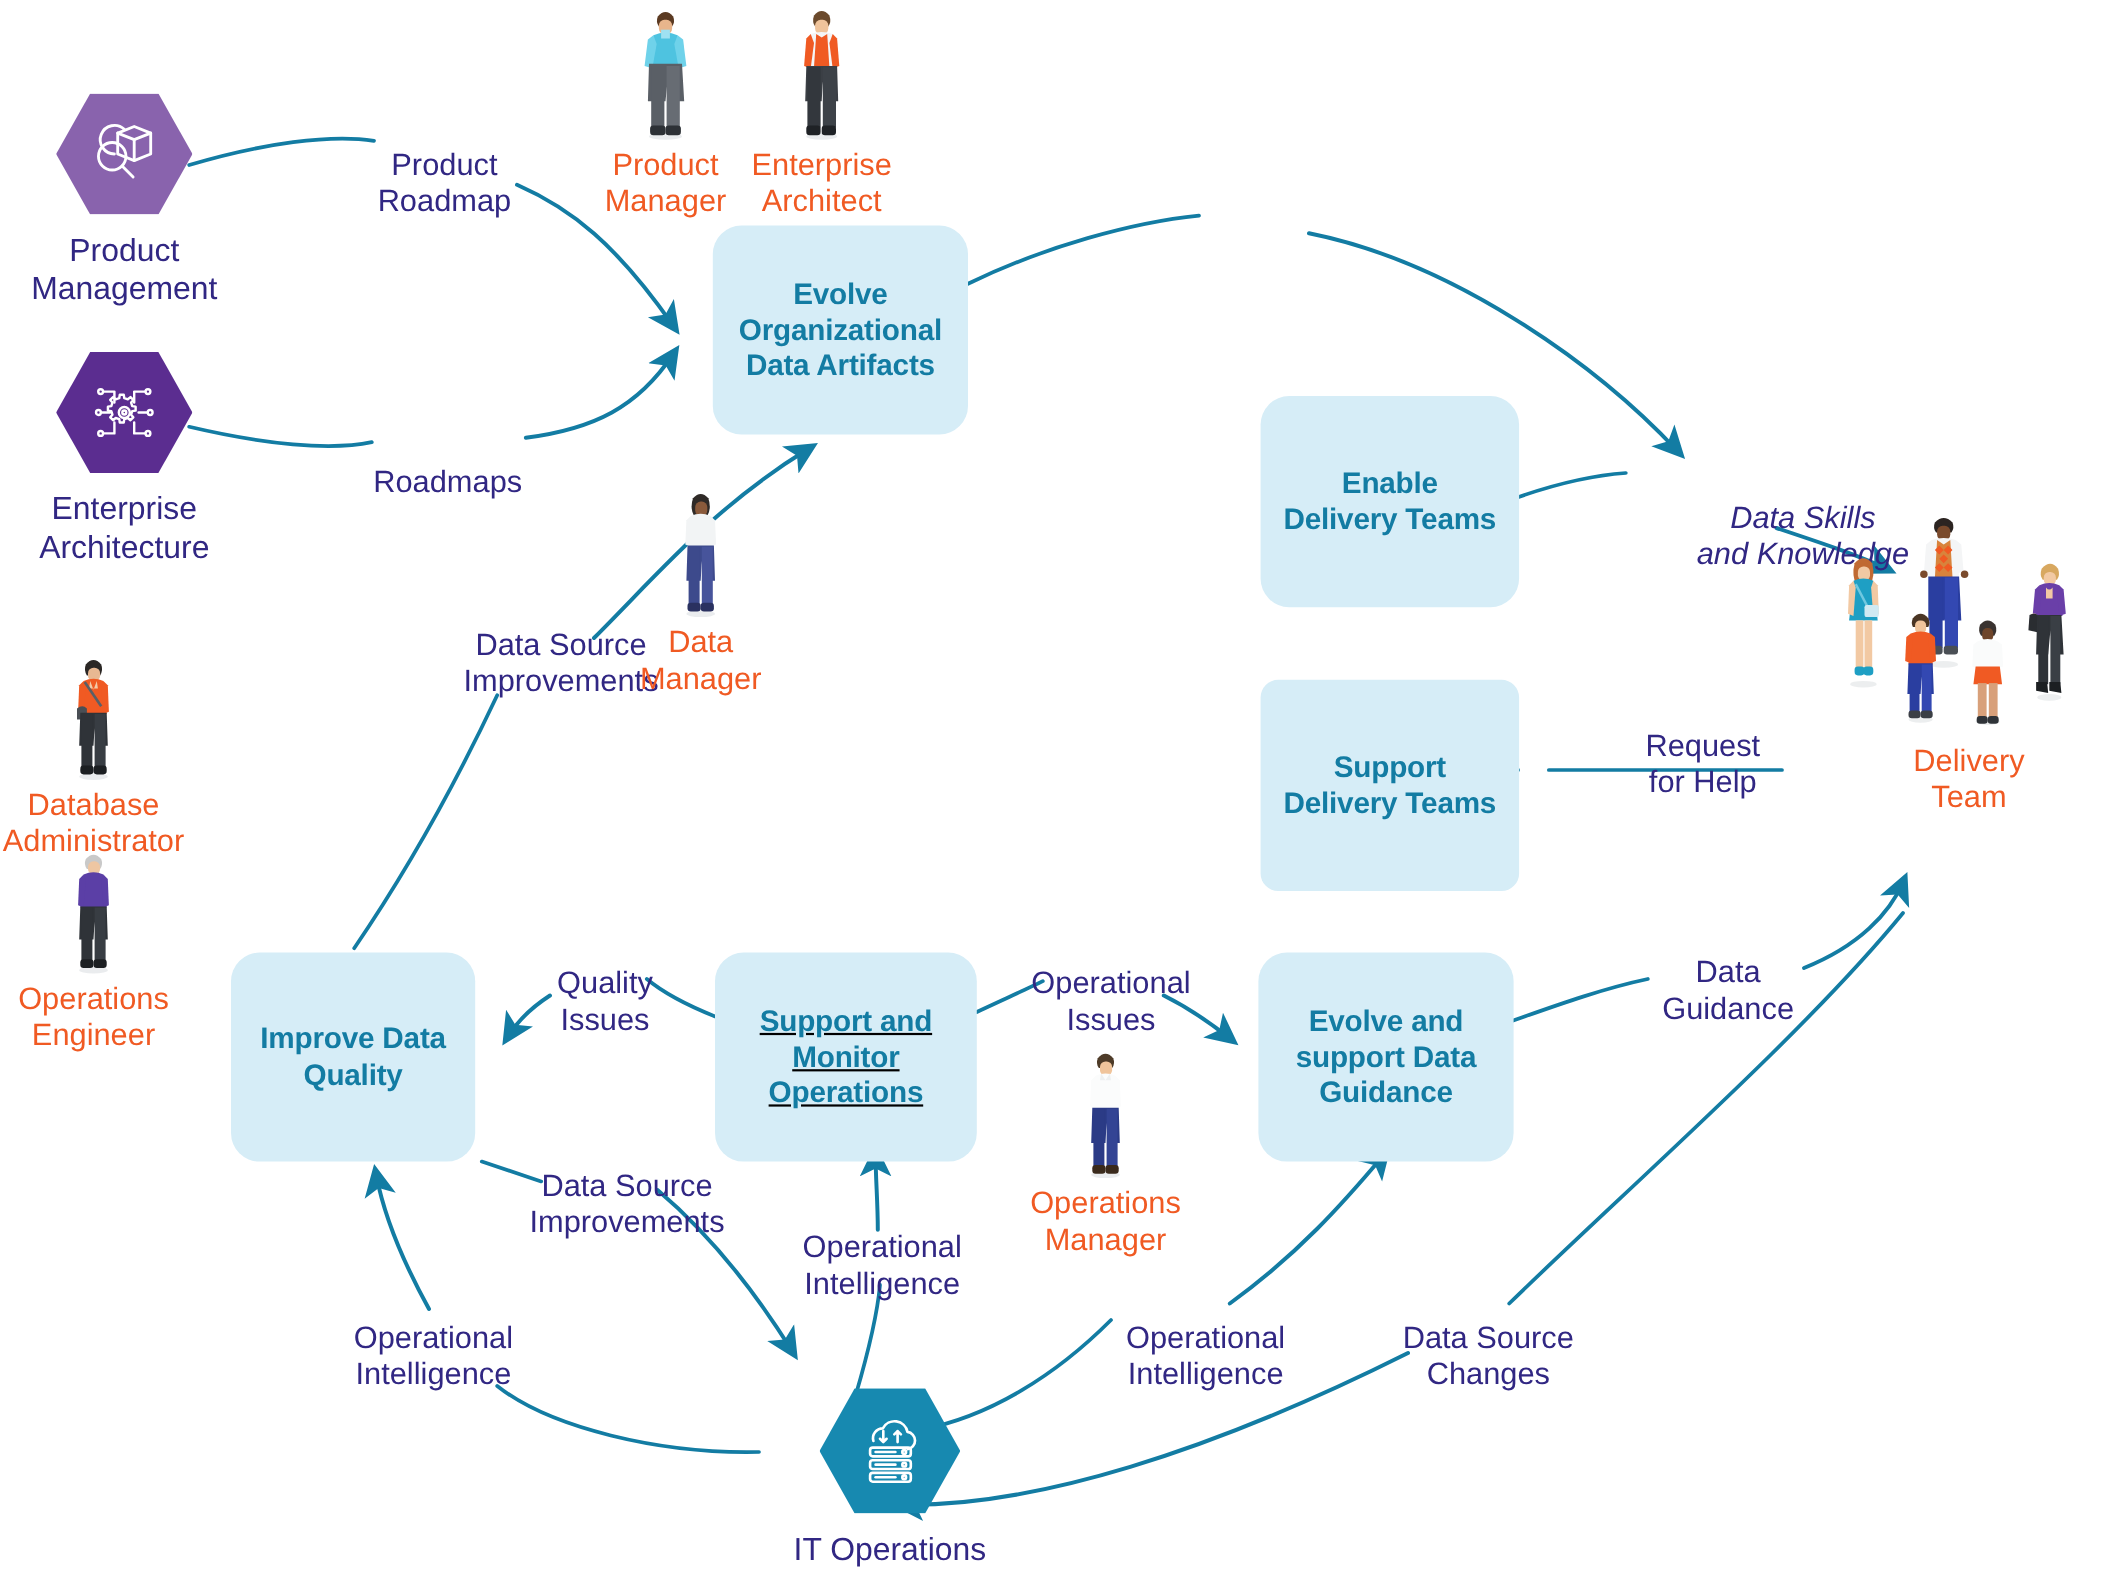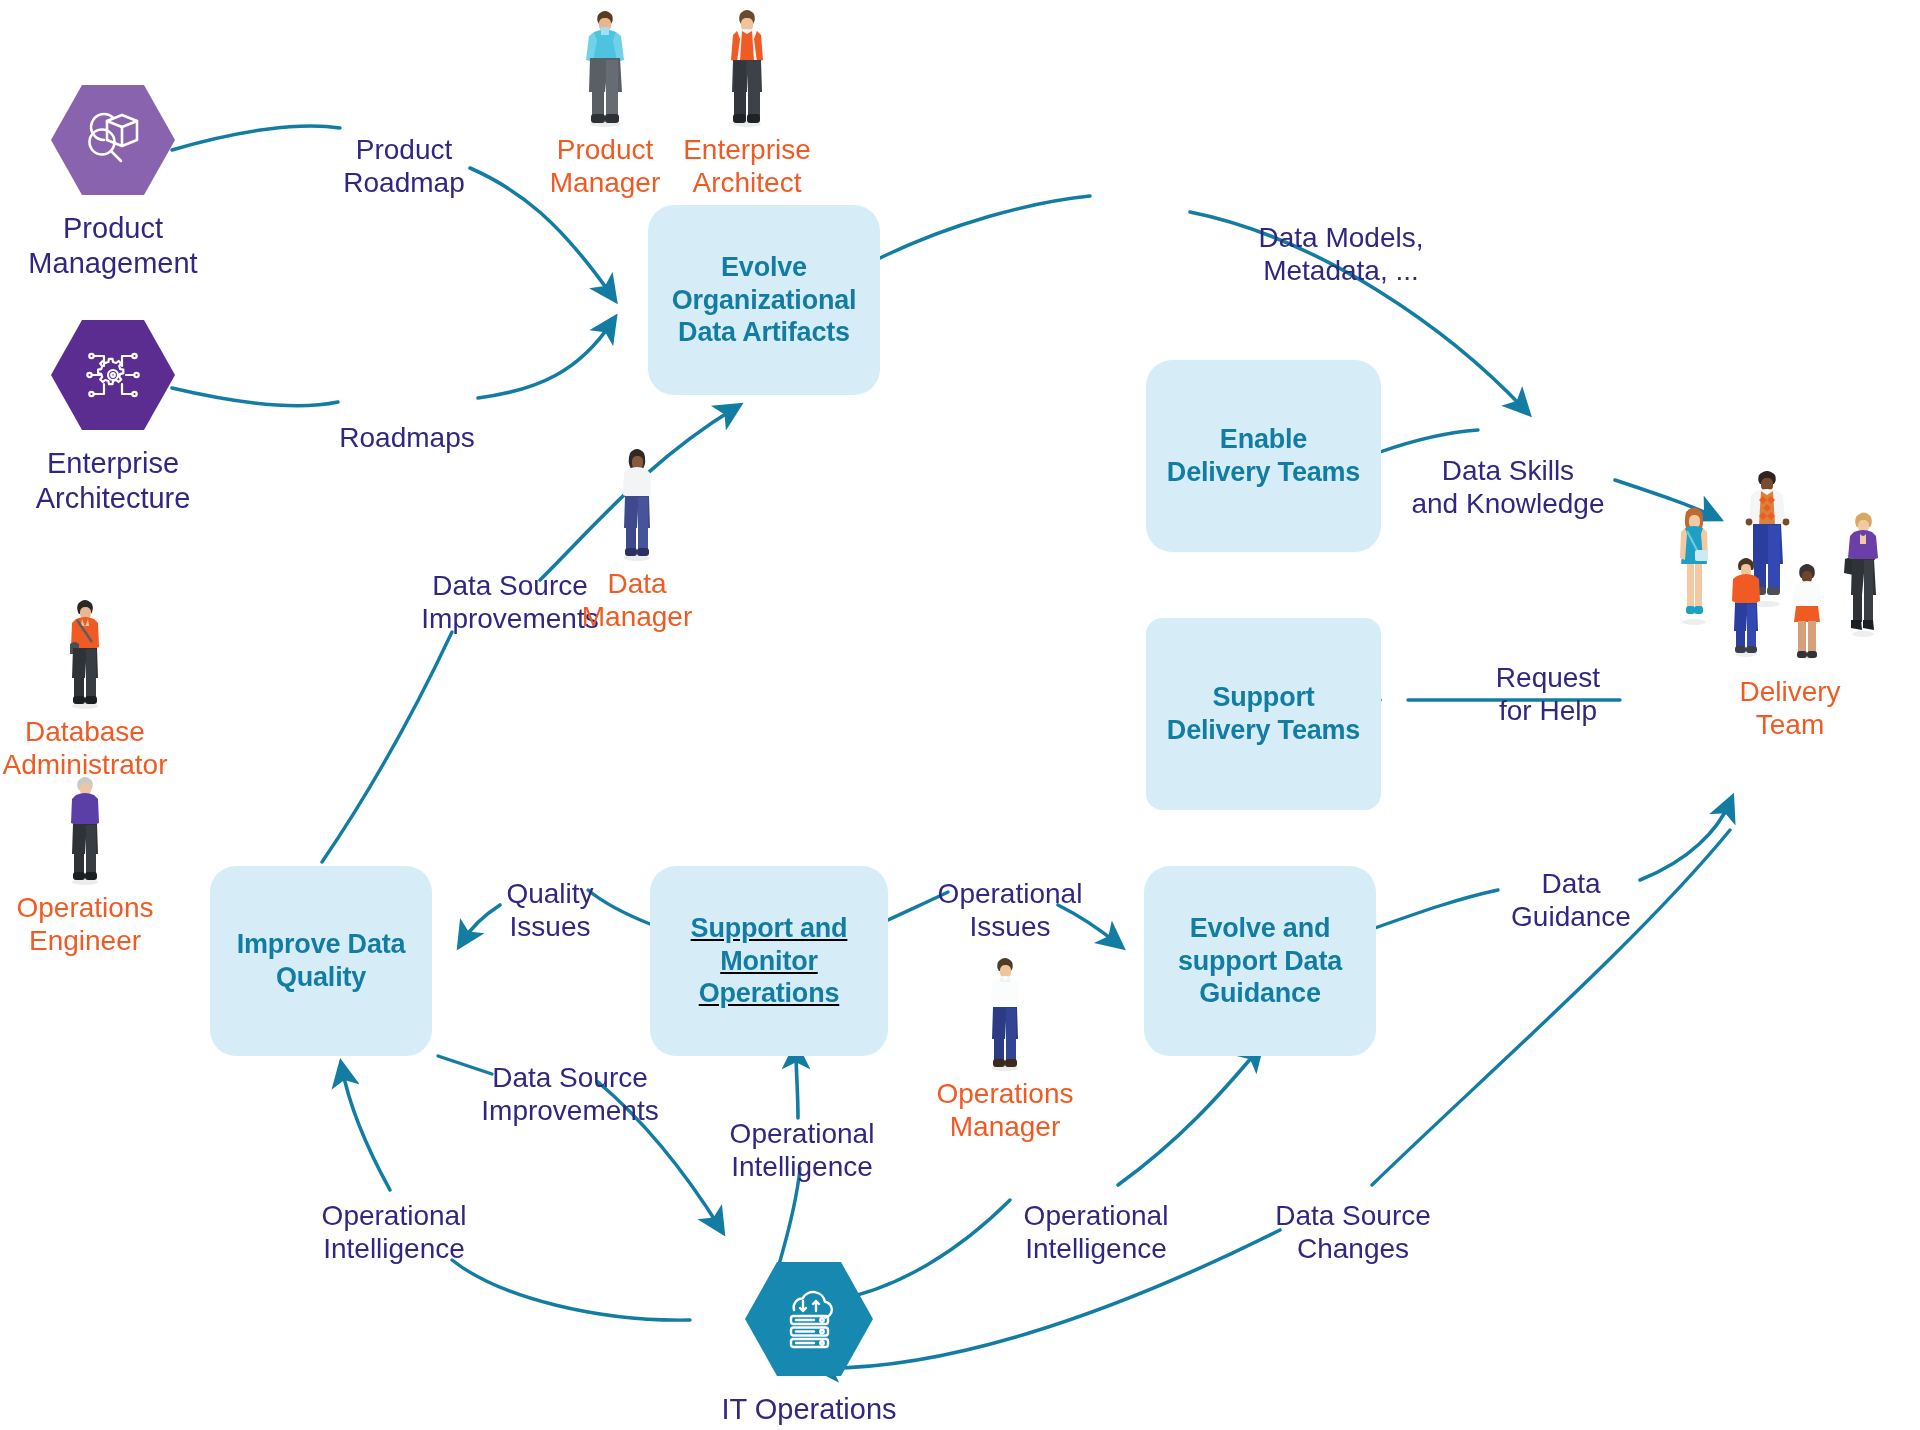--- a/index.html
+++ b/index.html
@@ -259,24 +259,22 @@
     <div class="proc-label">Evolve and
 support Data
 Guidance</div>
   </div>
 
   <div class="edge-label" style="left:330px; top:134px; width:148px;">Product
 Roadmap</div>
 
   <div class="edge-label" style="left:332px; top:422px; width:150px;">Roadmaps</div>
 
-  <div class="edge-label" style="left:1246px; top:222px; width:190px;">Data Models,
-Metadata, ...</div>
-
-  <div class="edge-label" style="left:1408px; top:455px; width:200px;">Data Skills
+
+  <div class="edge-label" style="left:1539px; top:455px; width:200px;font-style:italic;">Data Skills
 and Knowledge</div>
 
   <div class="edge-label" style="left:1470px; top:662px; width:156px;">Request
 for Help</div>
 
   <div class="edge-label" style="left:410px; top:570px; width:200px;">Data Source
 Improvements</div>
 
   <div class="edge-label" style="left:490px; top:878px; width:120px;">Quality
 Issues</div>

